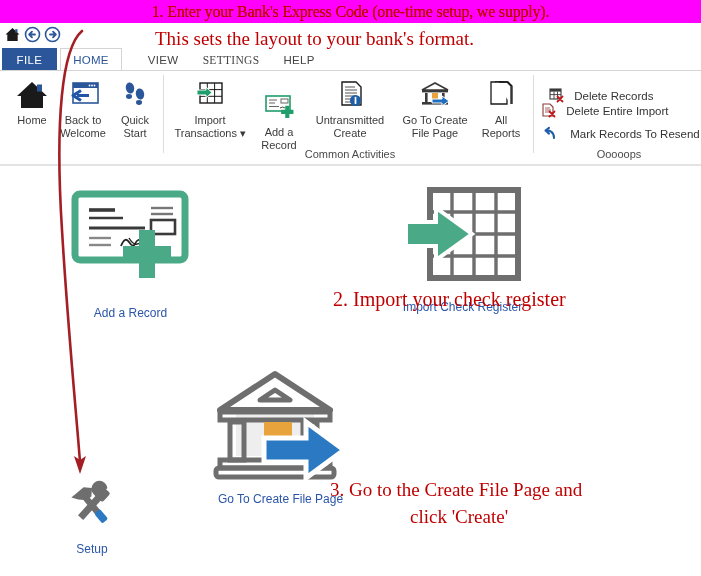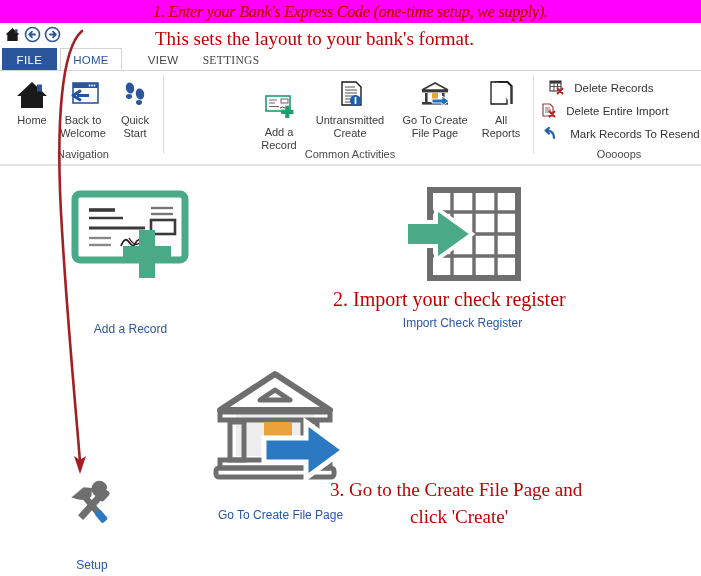--- a/index.html
+++ b/index.html
@@ -17,21 +17,20 @@
     background:#ff00ff;
     display:flex;align-items:center;justify-content:center;
   }
   #banner .btxt{
     color:#c00000;
     font-size:16px;
     font-family:"Liberation Serif", serif;
     letter-spacing:-0.2px;
     white-space:nowrap;
     text-shadow:0 0 0 #c00000;
-    font-style:italic;
   }
   
   #qa{position:absolute;left:0;top:23px;width:701px;height:25px;background:#fff;}
   #qa .ic{position:absolute;top:3px;}
   #qa .home{left:4px;}
   #qa .back{left:24px;}
   #qa .fwd{left:44px;}
   
   #tabs{position:absolute;left:0;top:48px;width:701px;height:23px;background:#ffffff;}
   #tabs .file{
@@ -56,21 +55,21 @@
   #ribbon{position:absolute;left:0;top:71px;width:701px;height:94px;background:#ffffff;}
   #ribbonbottom{position:absolute;left:0;top:164px;width:701px;height:2px;background:#e3e3e3;}
   .rbtn{position:absolute;text-align:center;font-size:11px;color:#3b3b3b;line-height:13px;}
   .rbtn .lbl{display:block;}
   .sep{position:absolute;top:4px;width:1px;height:78px;background:#dcdcdc;}
   .grouplbl{position:absolute;top:77px;font-size:11px;color:#4a4a4a;text-align:center;}
   .smallrow{position:absolute;font-size:11.5px;color:#333;white-space:nowrap;}
   
   #content{position:absolute;left:0;top:166px;width:701px;height:410px;background:#fff;}
   .tile{position:absolute;text-align:center;}
-  .tile .cap{font-size:12px;color:#2a55a8;display:block;margin-top:20px;font-family:"Liberation Sans",sans-serif;}
+  .tile .cap{font-size:12px;color:#2a55a8;display:block;margin-top:4px;font-family:"Liberation Sans",sans-serif;}
   .ann{position:absolute;color:#c00000;font-family:"Liberation Serif", serif;white-space:nowrap;}
   #arrow{position:absolute;left:0;top:0;width:701px;height:576px;pointer-events:none;}
 </style>
 </head>
 <body>
 
 <div id="banner">
   <span class="btxt">1. Enter your Bank's Express Code (one-time setup, we supply).</span>
 </div>
 
@@ -93,20 +92,21 @@
       <path d="M6 8.5 L11 8.5 M9 5.6 L11.8 8.5 L9 11.4" fill="none" stroke="#2b579a" stroke-width="1.8" stroke-linecap="round" stroke-linejoin="round"></path>
     </svg>
   </span>
 </div>
 
 <div id="tabs">
   <div class="file">FILE</div>
   <div class="tab active" style="left:60px;width:62px;">HOME</div>
   <div class="tab" style="left:126px;width:54px;">VIEW</div>
   <div class="tab" style="left:182px;width:78px;font-family:Liberation Serif, serif;">SETTINGS</div>
+  <div class="tab" style="left:262px;width:54px;">HELP</div>
 </div>
 <div id="tabline"></div>
 
 <div id="ribbon">
 
   <div class="rbtn" style="left:4px;top:8px;width:56px;">
     <svg width="34" height="32" viewBox="0 0 34 32">
       <path d="M17 3 L2 17 L6 17 L6 29 L28 29 L28 17 L32 17 Z" fill="#1a1a1a"></path>
       <rect x="22" y="5.5" width="5" height="7" fill="#2b579a"></rect>
     </svg>
@@ -131,22 +131,30 @@
       <circle cx="26" cy="6.5" r="0.9" fill="#ffffff"></circle>
         <circle cx="28.5" cy="6.5" r="0.9" fill="#ffffff"></circle>
         <circle cx="23.5" cy="6.5" r="0.9" fill="#ffffff"></circle>
       <path d="M23 16.5 L11 16.5 M15 11.5 L7 16.5 L15 21.5" fill="none" stroke="#2255a8" stroke-width="3.2" stroke-linejoin="round"></path>
     </svg>
     <span class="lbl">Back to</span>
     <span class="lbl">Welcome</span>
   </div>
 
   <div class="sep" style="left:163px;"></div>
-  <div class="grouplbl" style="left:4px;width:158px;">Navigation</div>
-
+
+  <div class="rbtn" style="left:172px;top:8px;width:76px;">
+    <svg width="34" height="32" viewBox="0 0 34 32">
+      <rect x="7" y="4" width="22" height="20" fill="#ffffff" stroke="#1a1a1a" stroke-width="1.4"></rect>
+      <path d="M7 10.6 H29 M7 17.3 H29 M14.3 4 V24 M21.6 4 V24" stroke="#1a1a1a" stroke-width="1"></path>
+      <path d="M4 11 L13 11 L13 8 L19 13.5 L13 19 L13 16 L4 16 Z" fill="#1f9d6b" stroke="#ffffff" stroke-width="1"></path>
+    </svg>
+    <span class="lbl">Import</span>
+    <span class="lbl">Transactions ▾</span>
+  </div>
 
   <div class="rbtn" style="left:252px;top:20px;width:54px;">
     <svg width="34" height="32" viewBox="0 0 34 32">
       <rect x="4" y="5" width="24" height="15" fill="#ffffff" stroke="#1f9d6b" stroke-width="1.6"></rect>
       <path d="M7 9 H15 M7 12 H13 M7 15.5 H17" stroke="#666" stroke-width="1.1"></path>
       <rect x="19" y="8" width="7" height="4" fill="none" stroke="#666" stroke-width="1"></rect>
       <path d="M18 17 q3-2 5 0" stroke="#333" stroke-width="0.9" fill="none"></path>
       <path d="M21 17 h5 v-5 h5 v5 h5 v5 h-5 v5 h-5 v-5 h-5 z" fill="#1f9d6b" transform="translate(-3,0) scale(0.82) translate(6,6)"></path>
     </svg>
     <span class="lbl">Add a</span>
@@ -184,21 +192,21 @@
       <path d="M11 3 H23 L27 7 V25" fill="#ffffff" stroke="#1a1a1a" stroke-width="1.3"></path>
       <path d="M15 3 H24 L28 7 V25" fill="none" stroke="#1a1a1a" stroke-width="1.3"></path>
     </svg>
     <span class="lbl">All</span>
     <span class="lbl">Reports</span>
   </div>
 
   <div class="sep" style="left:533px;"></div>
   <div class="grouplbl" style="left:170px;width:360px;">Common Activities</div>
 
-  <div class="smallrow" style="left:541px;top:9px;padding-left:8px;">
+  <div class="smallrow" style="left:541px;top:17px;padding-left:8px;">
     <svg width="16" height="15" viewBox="0 0 16 15" style="vertical-align:-3px;">
       <rect x="1" y="1" width="11" height="10" fill="#ffffff" stroke="#3a3a3a" stroke-width="1.1"></rect>
       <rect x="1" y="1" width="11" height="2.6" fill="#3a3a3a"></rect>
       <path d="M1 6.6 H12 M5 3.6 V11 M8.5 3.6 V11" stroke="#3a3a3a" stroke-width="0.9"></path>
       <path d="M8.5 8.5 L13.5 13.5 M13.5 8.5 L8.5 13.5" stroke="#c01a1a" stroke-width="1.8" stroke-linecap="round"></path>
     </svg>
     <span style="margin-left:6px;">Delete Records</span>
   </div>
 
   <div class="smallrow" style="left:541px;top:32px;">

